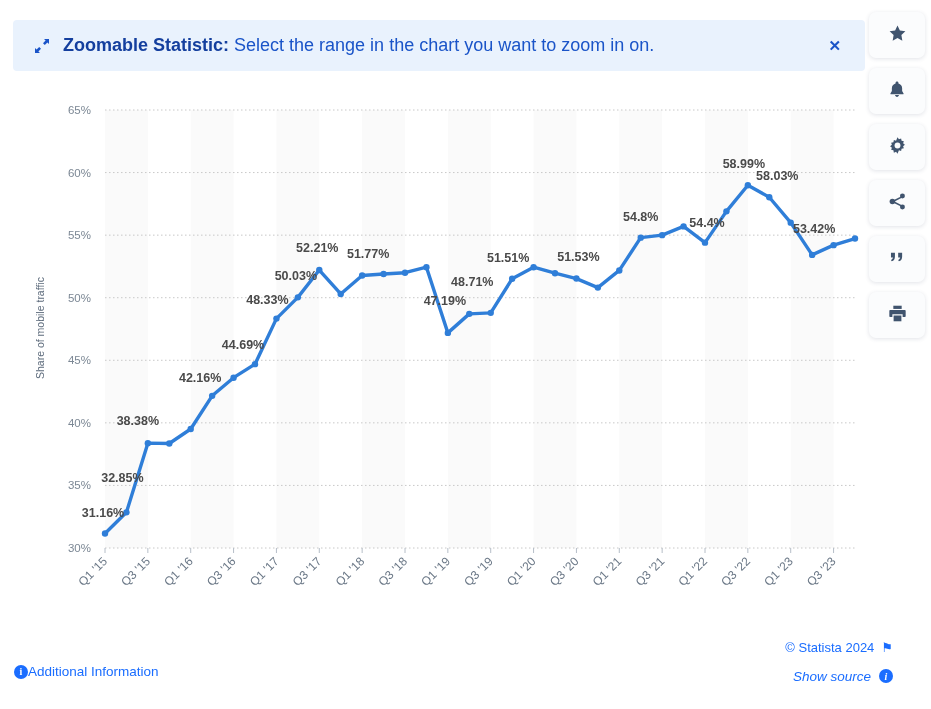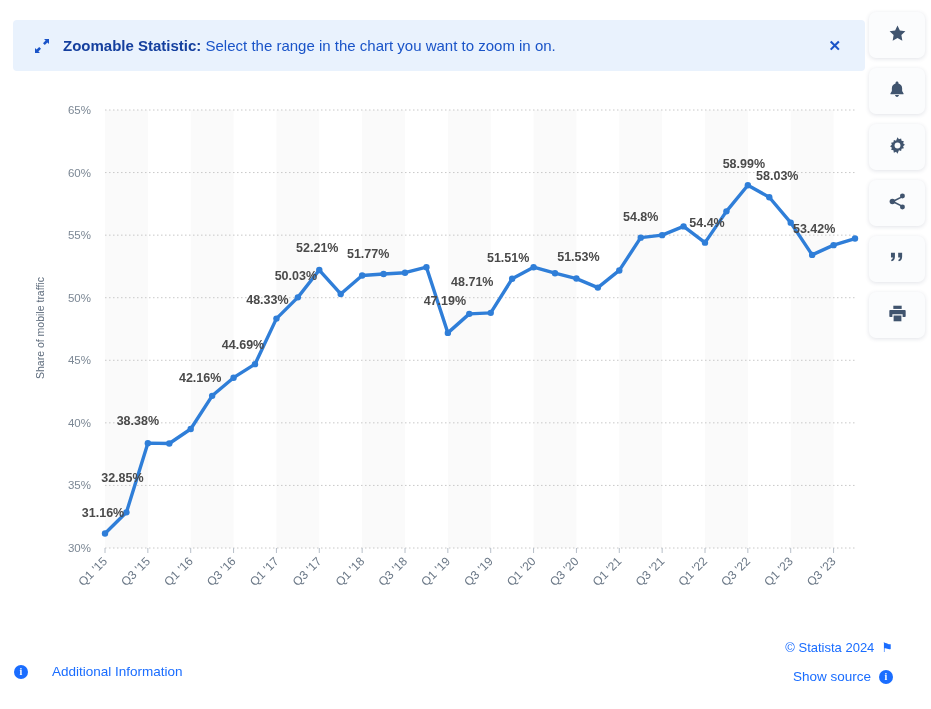--- a/index.html
+++ b/index.html
@@ -24,21 +24,21 @@
     padding: 0 16px 0 20px;
   }
   .banner-icon {
     width: 18px; height: 18px;
     flex: 0 0 18px;
     margin-right: 12px;
     color: #1a54c8;
     display: flex; align-items: center; justify-content: center;
   }
   .banner-text {
-    font-size: 15px;
+    font-size: 18px;
     color: #1a54c8;
     flex: 1 1 auto;
     white-space: nowrap;
   }
   .banner-text b { font-weight: bold; color: #143f9e; }
   .banner-close {
     font-size: 15px;
     font-weight: bold;
     color: #1a54c8;
     cursor: pointer;
@@ -112,24 +112,25 @@
     position: absolute;
     right: 38px; top: 640px;
     display: flex; align-items: center;
     font-size: 13px;
     color: #1a6dff;
     margin-left: 36px;
   }
   .footer-right-2 {
     position: absolute;
     right: 38px; top: 669px;
-    display: flex; align-items: center;
+    display: flex; 
     font-size: 13.5px;
     color: #1a6dff;
     cursor: pointer;
+    font-style: italic;
   }
   .info-dot {
     width: 14px; height: 14px;
     border-radius: 50%;
     background: #1a6dff;
     color: #fff;
     font-size: 10px;
     font-weight: bold;
     display: inline-flex;
     align-items: center;
@@ -336,21 +337,21 @@
           <text x="707" y="144.6514285714286" class="dlabel">54.4%</text>
           <text x="743.8571428571428" y="86.21085714285715" class="dlabel">58.99%</text>
           <text x="777.2857142857142" y="98.22457142857138" class="dlabel">58.03%</text>
           <text x="814.1428571428571" y="150.91542857142855" class="dlabel">53.42%</text>
         </g>
       </svg>
   </div>
 
   <div class="footer-left">
     <span class="info-dot">i</span>
-    <span style="margin-left:24px">Additional Information</span>
+    <span style="margin-left:0">Additional Information</span>
   </div>
 
   <div class="footer-right-1">
     <span>© Statista 2024</span>
     <span class="flag-icon" style="margin-left:7px">⚑</span>
   </div>
 
   <div class="footer-right-2">
     <span>Show source</span>
     <span class="info-dot" style="margin-left:8px">i</span>

